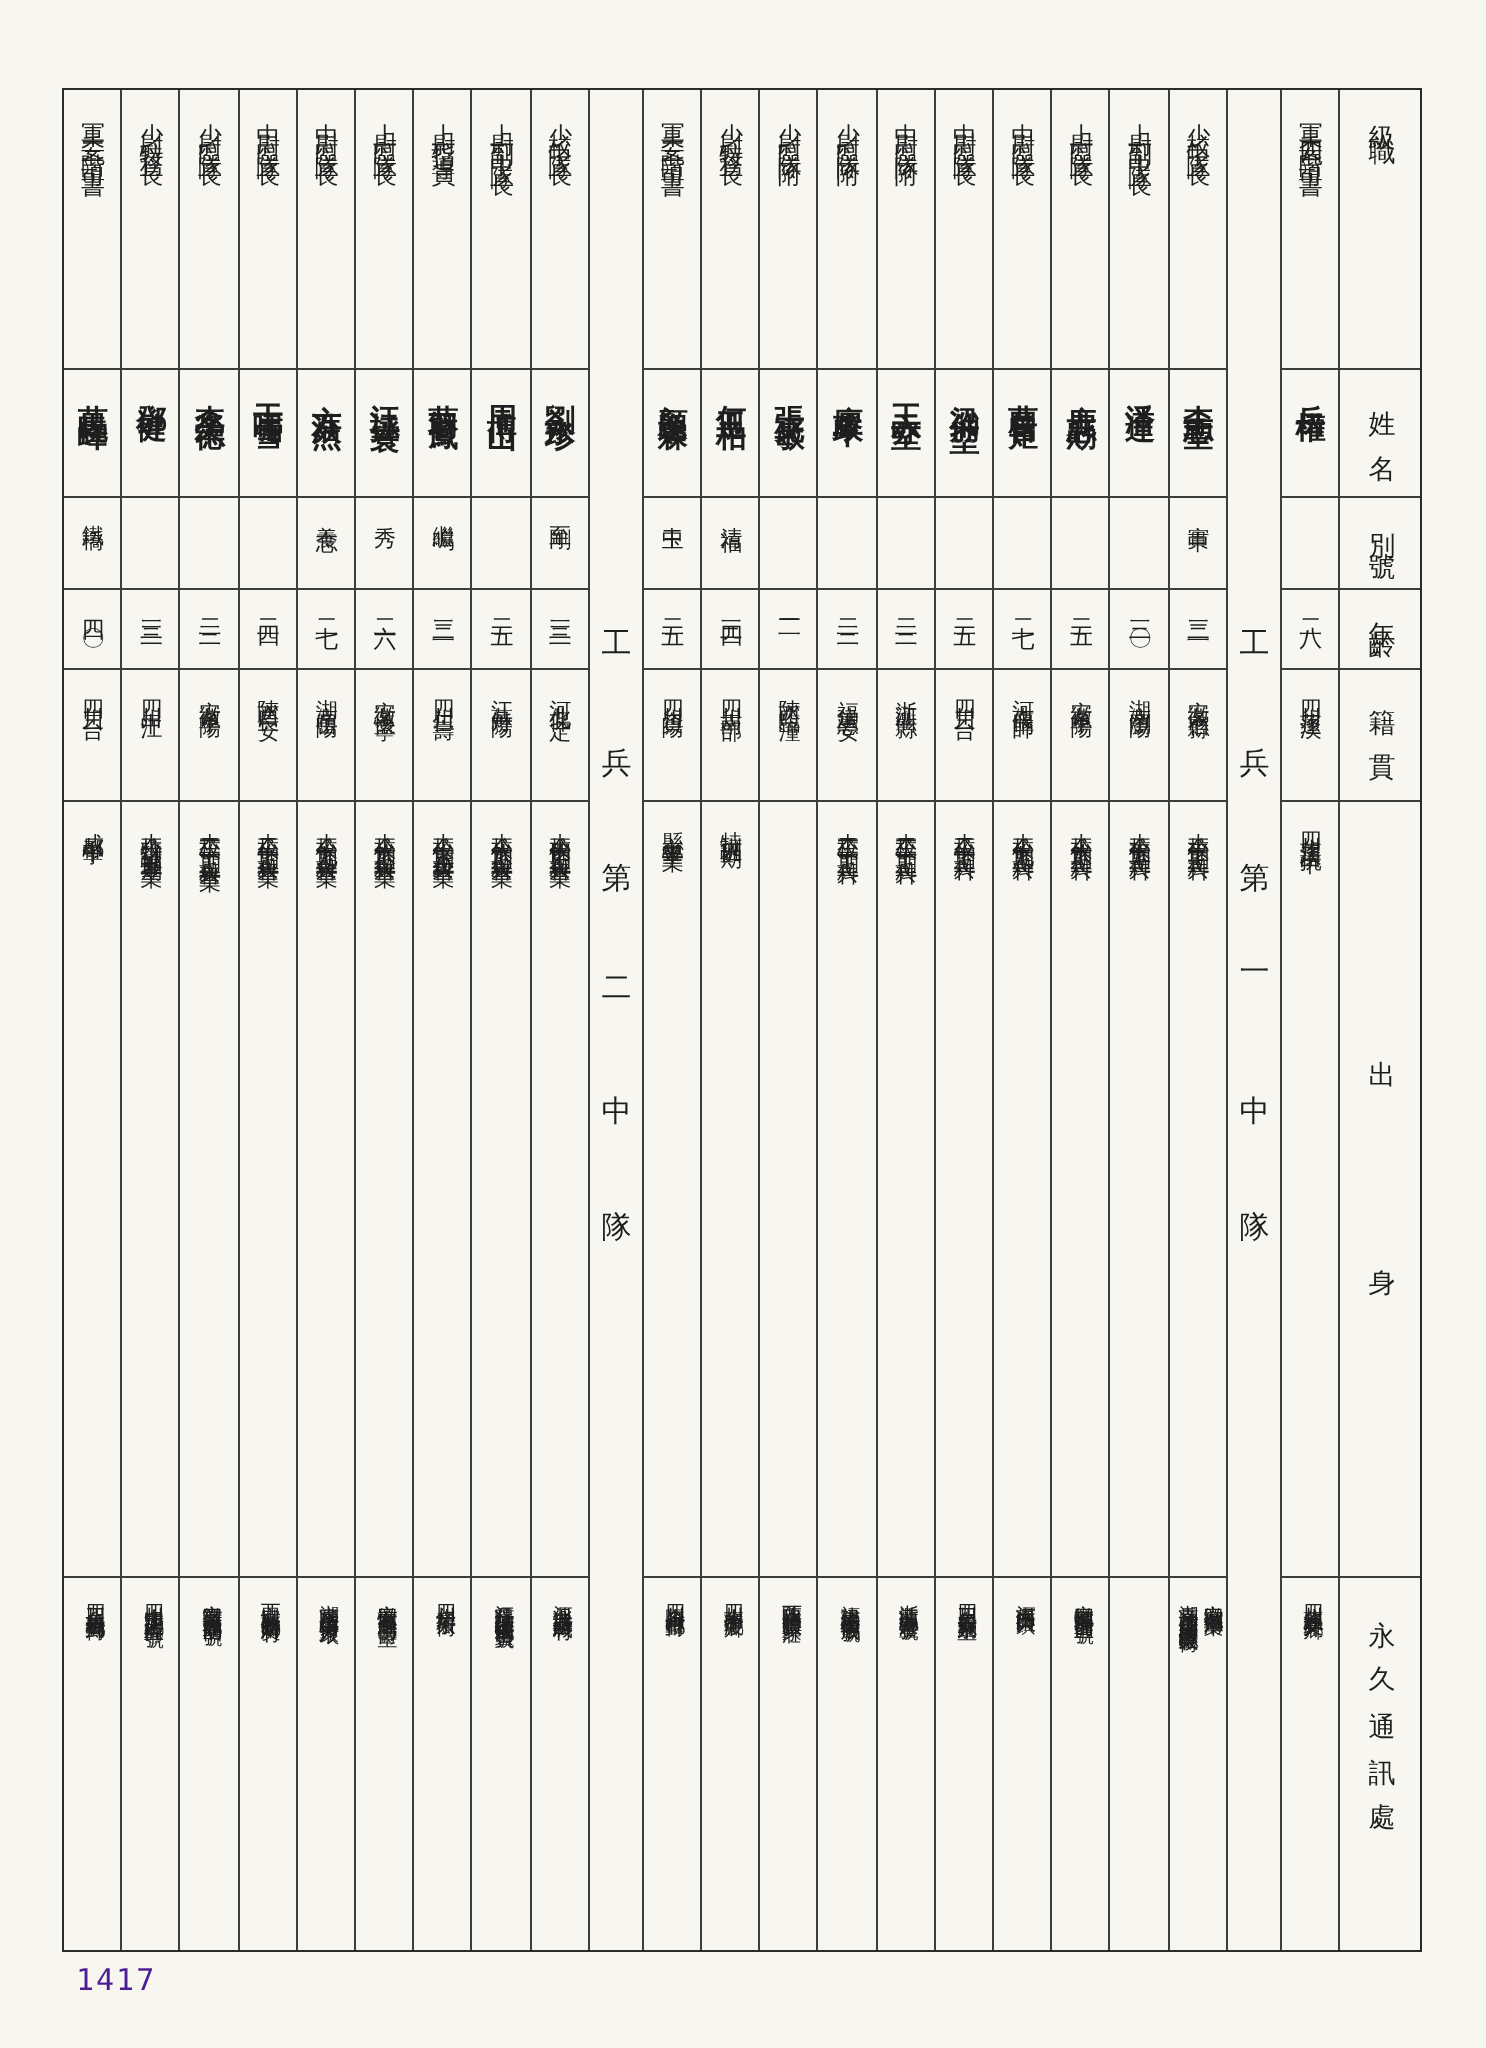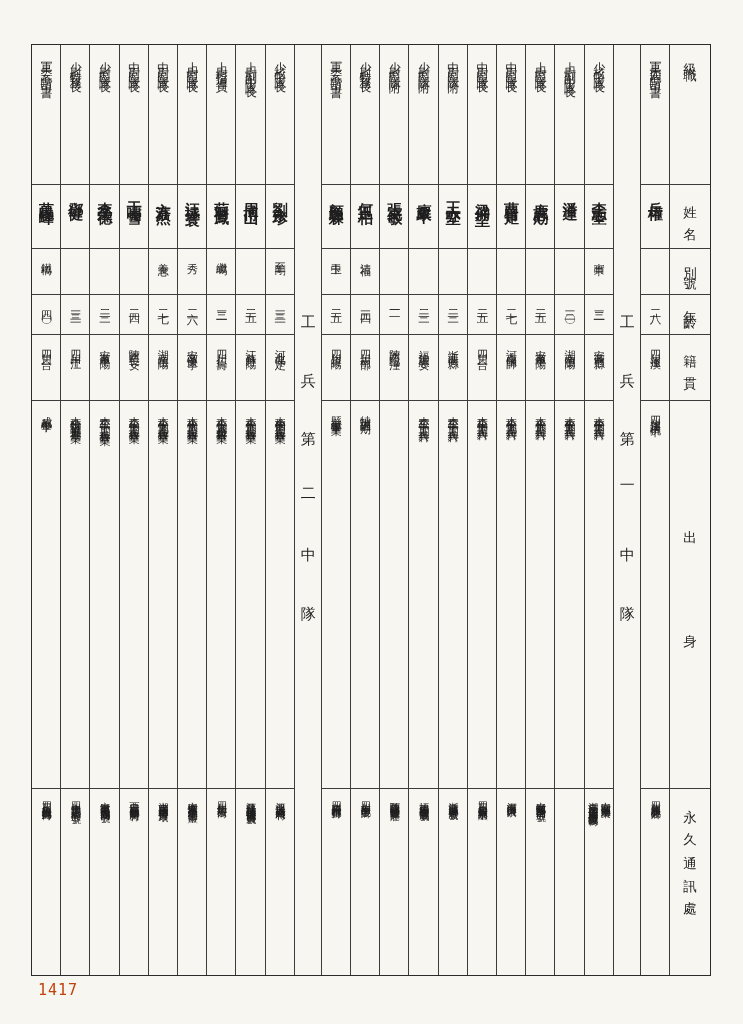--- a/index.html
+++ b/index.html
@@ -62,21 +62,21 @@
   .hs-name{letter-spacing:22px;padding-top:10px;}
   .hs-alias{letter-spacing:9px;padding-top:7px;}
   .hs-age{letter-spacing:5px;padding-top:5px;}
   .hs-origin{letter-spacing:22px;padding-top:9px;}
   .hs-bg{letter-spacing:105px;padding-top:118px;}
   .hs-addr{letter-spacing:23px;padding-top:10px;}
   
   .sect .vtext{font-size:15px;letter-spacing:58px;padding-top:258px;}
   .pageno{
     position:absolute;left:38px;top:981px;
-    font-size:15px;color:#c2410c;
+    font-size:15px;color:#4c1d95;
     font-family:"DejaVu Sans Mono","Liberation Mono",monospace;
     letter-spacing:1px;
   }
 </style>
 </head>
 <body>
 
 <div class="page">
   <div class="frame" id="table-frame">
 

